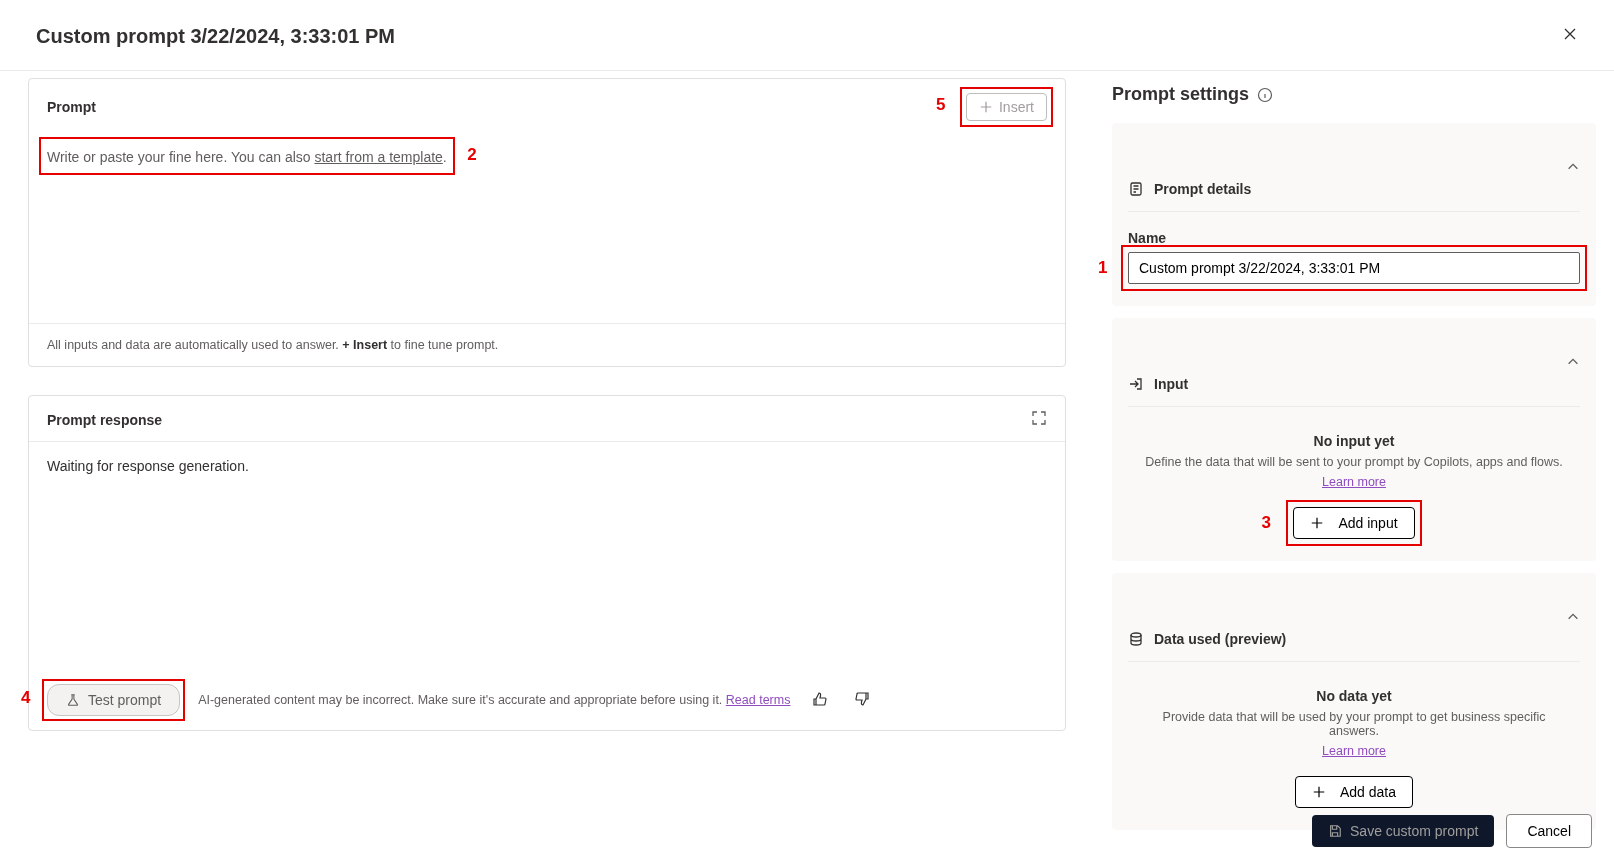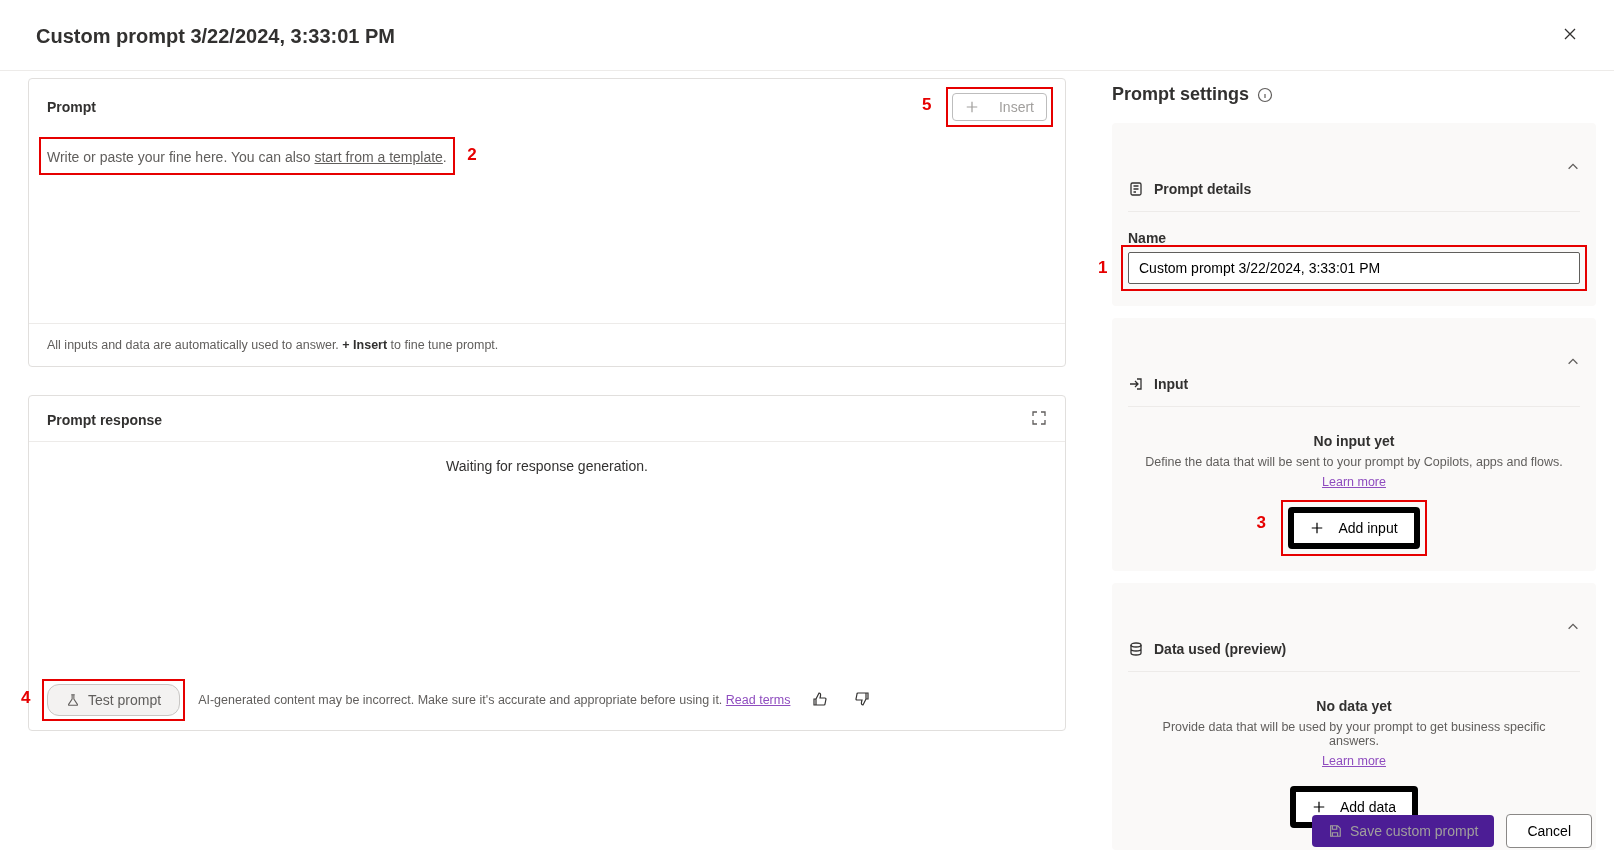--- a/index.html
+++ b/index.html
@@ -14,33 +14,33 @@
   .body-wrap { position: absolute; top: 60px; bottom: 52px; left: 0; right: 0; display: flex; }
   .main-col { flex: 1; padding: 18px 18px 0 28px; display: flex; flex-direction: column; gap: 28px; }
   .sidebar { width: 530px; padding: 24px 18px 0 28px; display: flex; flex-direction: column; }
 
   
   .card { border: 1px solid #e1dfdd; border-radius: 4px; background: #fff; position: relative; display: flex; flex-direction: column; }
   .card-head { display: flex; align-items: center; justify-content: space-between; padding: 14px 18px 12px 18px; }
   .card-title { font-size: 14px; font-weight: 600; }
 
   
-  .insert-btn { display: inline-flex; align-items: center; gap: 20px; border: 1px solid #bdbdbd; background: #fff; padding: 5px 12px; border-radius: 4px; color: #a19f9d; cursor: default; font-size: 14px; }
+  .insert-btn { display: inline-flex; align-items: center; gap: 6px; border: 1px solid #bdbdbd; background: #fff; padding: 5px 12px; border-radius: 4px; color: #a19f9d; cursor: default; font-size: 14px; }
   .insert-btn svg { width: 14px; height: 14px; }
   .insert-wrap { position: relative; }
   .prompt-body { padding: 16px 18px 10px 18px; min-height: 190px; }
   .placeholder { color: #605e5c; font-size: 14px; }
   .placeholder .tlink { text-decoration: underline; cursor: pointer; }
   .prompt-placeholder-wrap { position: relative; display: inline-block; }
   .hint-row { border-top: 1px solid #edebe9; padding: 14px 18px; font-size: 12.5px; color: #605e5c; }
   .hint-row b { font-weight: 600; color: #323130; }
 
   
   .resp-card .card-head { border-bottom: 1px solid #edebe9; }
-  .resp-body { padding: 16px 18px; min-height: 232px; color: #323130; font-size: 14px; text-align: center; }
+  .resp-body { padding: 16px 18px; min-height: 232px; color: #323130; font-size: 14px; }
   .resp-footer { display: flex; align-items: center; gap: 18px; padding: 10px 18px 14px 18px; }
   .test-btn-wrap { position: relative; }
   .test-btn { display: inline-flex; align-items: center; gap: 8px; border: 1px solid #c8c6c4; background: #f3f2f1; color: #605e5c; padding: 7px 18px; border-radius: 12px; font-size: 14px; cursor: default; }
   .disclaimer { font-size: 12.5px; color: #605e5c; }
   .disclaimer a { color: #8f4dbf; text-decoration: underline; cursor: pointer; }
   .thumb-btn { background: none; border: none; cursor: pointer; padding: 4px; color: #323130; }
   .thumb-btn svg { width: 16px; height: 16px; }
 
   .expand-btn { background: none; border: none; cursor: pointer; color: #605e5c; }
   .expand-btn svg { width: 16px; height: 16px; }
@@ -60,26 +60,26 @@
 
   .field-label { font-size: 14px; font-weight: 600; margin-bottom: 6px; display: block; }
   .name-input-wrap { position: relative; }
   .name-input { width: 100%; border: 1px solid #605e5c; border-radius: 2px; padding: 7px 10px; font-size: 14px; font-family: inherit; }
 
   .empty-block { text-align: center; padding: 8px 10px 0 10px; }
   .empty-title { font-weight: 600; font-size: 14px; margin-bottom: 6px; }
   .empty-desc { font-size: 12.5px; color: #605e5c; margin-bottom: 4px; }
   .learn-link { font-size: 12.5px; color: #8f4dbf; text-decoration: underline; cursor: pointer; display: inline-block; margin-bottom: 18px; }
   .add-btn-wrap { position: relative; display: inline-block; }
-  .add-btn { display: inline-flex; align-items: center; gap: 14px; border: 6px solid #000000; background: #fff; padding: 7px 16px; border-radius: 4px; font-size: 14px; cursor: pointer; }
+  .add-btn { display: inline-flex; align-items: center; gap: 14px; border: 1px solid #000000; background: #fff; padding: 7px 16px; border-radius: 4px; font-size: 14px; cursor: pointer; }
   .add-btn svg { width: 14px; height: 14px; }
 
   
   .footer { position: absolute; bottom: 0; left: 0; right: 0; height: 52px; display: flex; align-items: center; justify-content: flex-end; gap: 12px; padding: 0 22px; }
-  .save-btn { display: inline-flex; align-items: center; gap: 8px; border: none; background: #4c1d95; color: #a19f9d; padding: 8px 16px; border-radius: 4px; font-size: 14px; cursor: default; }
+  .save-btn { display: inline-flex; align-items: center; gap: 8px; border: none; background: #0f172a; color: #a19f9d; padding: 8px 16px; border-radius: 4px; font-size: 14px; cursor: default; }
   .save-btn svg { width: 14px; height: 14px; }
   .cancel-btn { border: 1px solid #8a8886; background: #fff; padding: 8px 20px; border-radius: 4px; font-size: 14px; cursor: pointer; }
 
   
   .hl { position: absolute; border: 2.5px solid #e60000; pointer-events: none; }
   .hl-num { position: absolute; color: #e60000; font-weight: 700; font-size: 17px; pointer-events: none; }
 </style>
 </head>
 <body>
 

